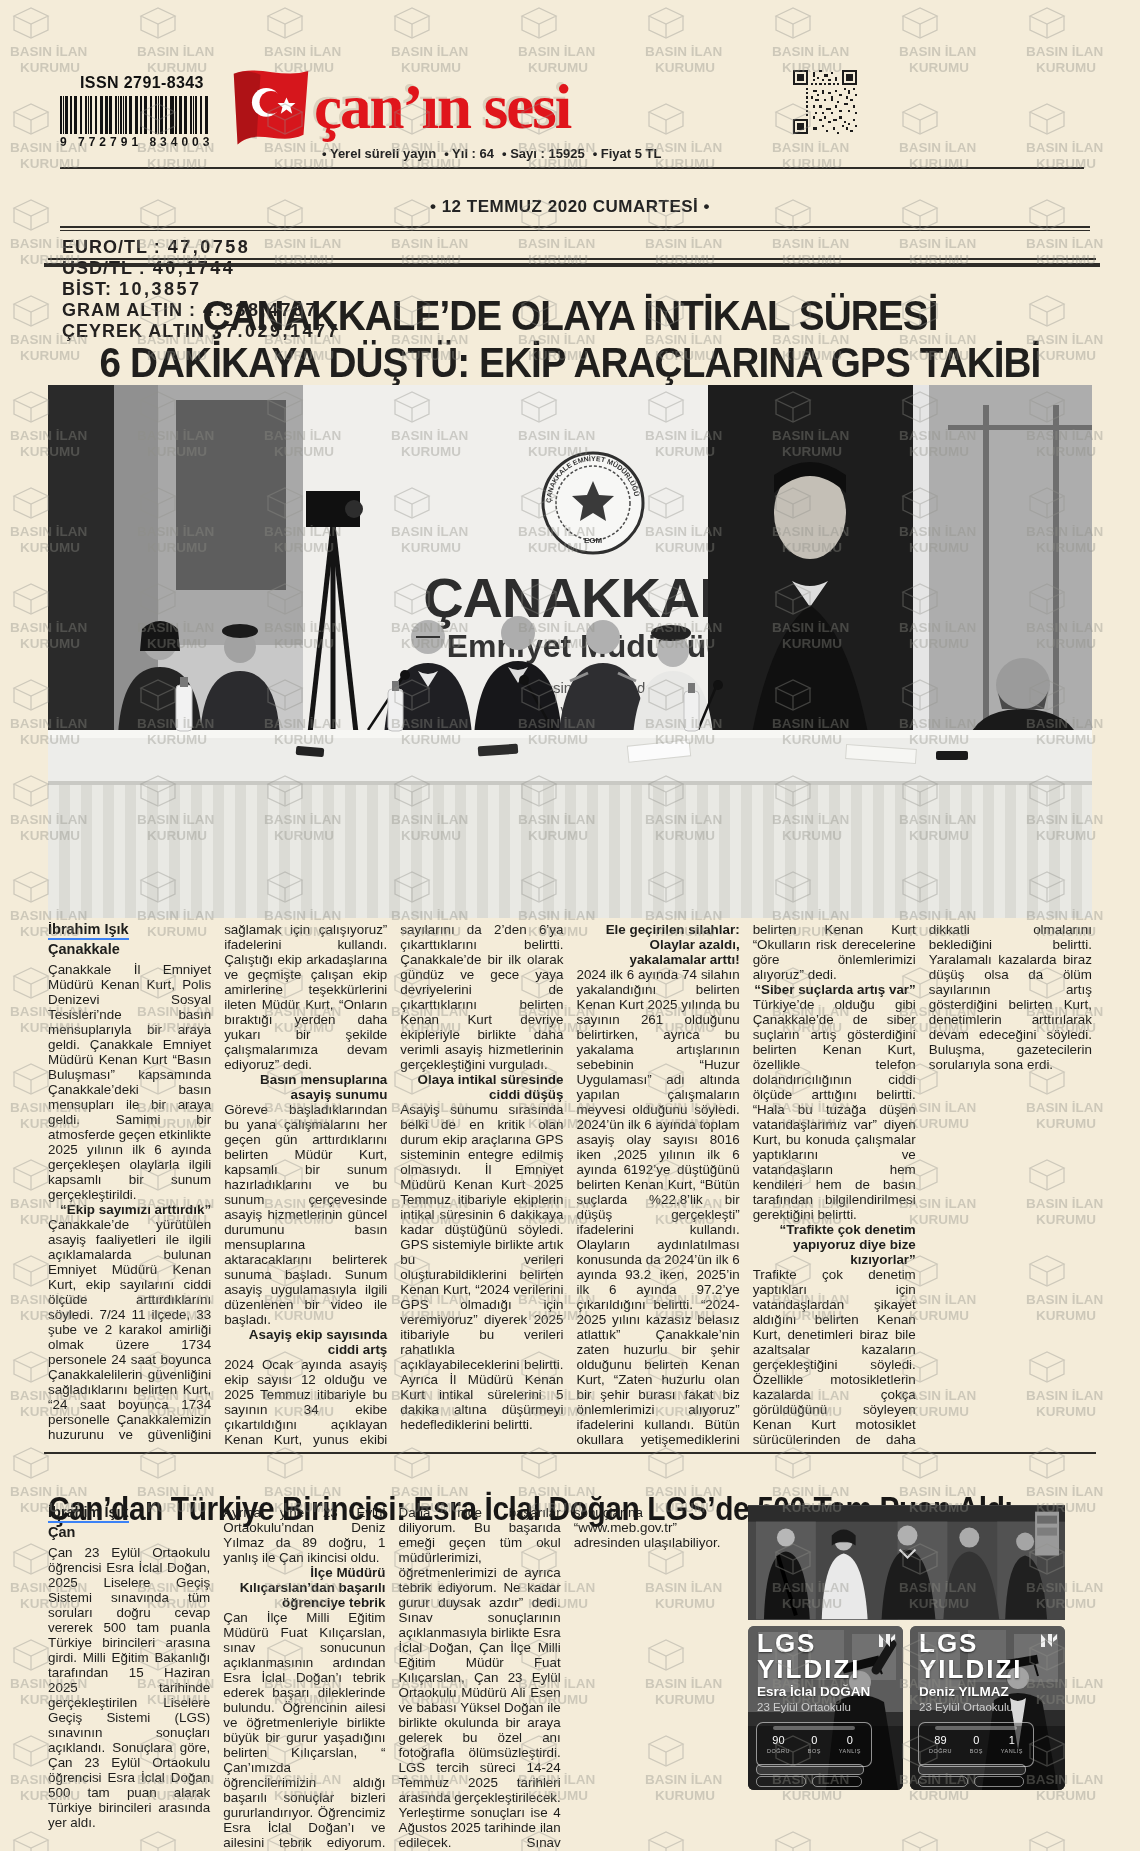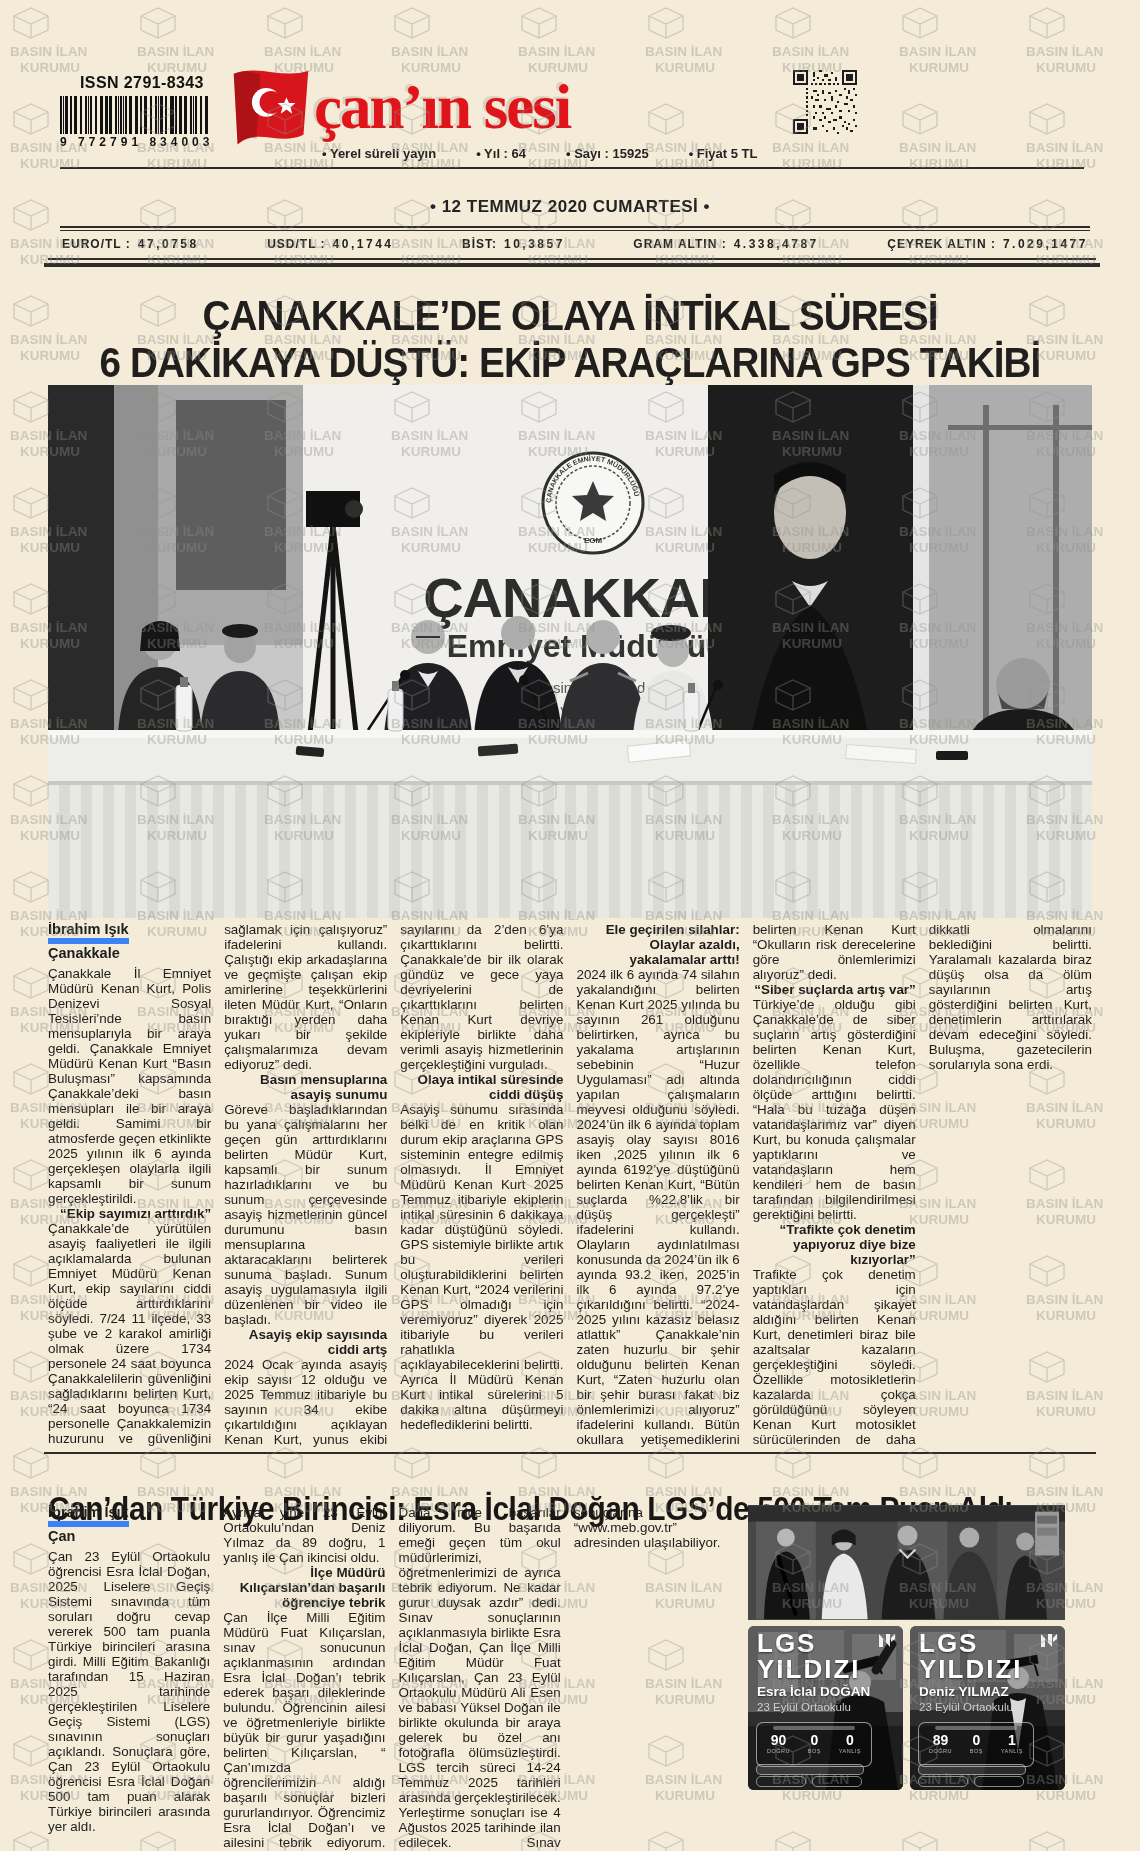--- a/index.html
+++ b/index.html
@@ -18,50 +18,50 @@
       repeating-linear-gradient(90deg,#111 0 1px,transparent 1px 7px),
       repeating-linear-gradient(90deg,transparent 0 3px,#111 3px 4px,transparent 4px 11px);}
   .barcode-digits{font-size:12px;font-weight:bold;letter-spacing:4px;color:#111;margin-top:1px;}
 
   .logo-row{position:absolute;left:228px;top:64px;display:flex;align-items:flex-start;text-align:right;}
   .logo-text{font-family:"Liberation Serif",serif;font-weight:bold;font-size:63px;line-height:86px;
     color:#e0151b;letter-spacing:-2px;white-space:nowrap;text-shadow:-3px -2px 0 rgba(140,130,110,.25);}
 
   .qr{position:absolute;left:793px;top:70px;width:64px;height:64px;}
 
-  .info-bullets{position:absolute;left:322px;top:146px;display:flex;gap:40px;
+  .info-bullets{position:absolute;left:322px;top:146px;display:flex;gap:8px;
     font-size:13px;font-weight:bold;color:#232323;white-space:nowrap;}
 
   .rule{position:absolute;background:#2e2c28;}
   .r1{left:60px;right:56px;top:167px;height:2px;}
   .date-line{position:absolute;left:0;width:100%;top:197px;text-align:center;
     font-size:17px;font-weight:bold;letter-spacing:.5px;color:#232323;}
   .r2{left:60px;right:50px;top:226px;height:2px;}
   .r3{left:60px;right:50px;top:230px;height:1px;}
   .ticker{position:absolute;left:62px;right:52px;top:237px;display:flex;justify-content:space-between;
-    font-size:12px;font-weight:bold;color:#232120;white-space:nowrap;}
+    font-size:18px;font-weight:bold;color:#232120;white-space:nowrap;flex-direction:column;}
   .tick-label{letter-spacing:1px;}
   .tick-val{letter-spacing:2.5px;margin-left:7px;}
   .r4{left:48px;right:44px;top:258px;height:1.5px;}
   .r5{left:44px;right:40px;top:263px;height:4px;}
 
   
   .headline1{position:absolute;left:0;width:100%;top:271px;text-align:center;color:#201f1d;}
   .headline1 .hl{display:block;font-size:43px;line-height:47px;font-weight:bold;letter-spacing:-1px;
     transform:scaleX(.9);transform-origin:center;white-space:nowrap;}
   .lead-photo{position:absolute;left:48px;top:385px;width:1044px;height:533px;background:#c8c8c8;}
 
   .body-cols{position:absolute;font-size:13.4px;line-height:15px;text-align:justify;color:#1d1d1b;
     column-fill:auto;overflow:hidden;hyphens:auto;-webkit-hyphens:auto;}
   .cols6{left:48px;top:922px;width:1044px;height:528px;column-count:6;column-gap:13px;}
   .cols4{left:48px;top:1505px;width:688px;height:346px;column-count:4;column-gap:13px;}
   .body-cols p{margin:0;}
   .body-cols p.sub{font-weight:bold;text-align:right;}
   .byline{margin-bottom:5px;}
-  .byline .name{display:inline-block;font-size:14.5px;font-weight:bold;border-bottom:6px solid #3b82f6;padding-bottom:1px;}
+  .byline .name{display:inline-block;font-size:14.5px;font-weight:bold;border-bottom:2px solid #3b82f6;padding-bottom:1px;}
   .byline .city{display:block;font-size:14.5px;font-weight:bold;margin-top:2px;}
 
   .sep-rule{left:44px;width:1052px;top:1452px;height:2px;}
 
   
   .headline2{position:absolute;left:48px;top:1461px;width:1090px;font-size:34px;font-weight:bold;
     letter-spacing:-.5px;color:#181716;transform:scaleX(.88);transform-origin:left;white-space:nowrap;}
   .group-photo{position:absolute;left:748px;top:1505px;width:317px;height:115px;background:#474747;}
   .cards{position:absolute;left:748px;top:1626px;width:317px;height:164px;display:flex;gap:7px;}
   .card{position:relative;width:155px;height:164px;border-radius:6px;overflow:hidden;
@@ -71,21 +71,21 @@
     color:#fff;letter-spacing:2px;text-shadow:0 1px 2px rgba(0,0,0,.6);}
   .card .card-name{position:absolute;left:9px;top:58px;font-size:13.5px;font-weight:bold;color:#fff;
     text-shadow:0 1px 2px rgba(0,0,0,.6);white-space:nowrap;}
   .card .card-school{position:absolute;left:9px;top:75px;font-size:11.5px;color:#cfcfcf;}
   .card .card-logo{position:absolute;right:7px;top:6px;width:18px;height:16px;opacity:.9;}
   .stats{position:absolute;left:8px;top:96px;width:106px;height:38px;border:1px solid rgba(255,255,255,.55);
     border-radius:7px;background:rgba(15,15,15,.35);padding:3px 4px 2px;}
   .stats .hdr{height:4px;width:78%;margin:0 auto 3px;background:rgba(255,255,255,.35);border-radius:2px;}
   .stats .nums{display:flex;justify-content:space-between;padding:0 6px;}
   .stats .col{text-align:center;}
-  .stats .n{font-size:14px;line-height:15px;font-weight:bold;color:#fff;}
+  .stats .n{font-size:11px;line-height:15px;font-weight:normal;color:#fff;}
   .stats .lb{font-size:5.5px;letter-spacing:.5px;color:rgba(255,255,255,.65);}
   .pill-wide{position:absolute;left:8px;top:138px;width:106px;height:9px;border:1px solid rgba(255,255,255,.5);
     border-radius:5px;background:rgba(255,255,255,.12);}
   .pills{position:absolute;left:8px;top:150px;width:106px;display:flex;gap:6px;}
   .pill{flex:1;height:9px;border:1px solid rgba(255,255,255,.5);border-radius:5px;}
 </style>
 </head>
 <body>
 
 <div class="page">

